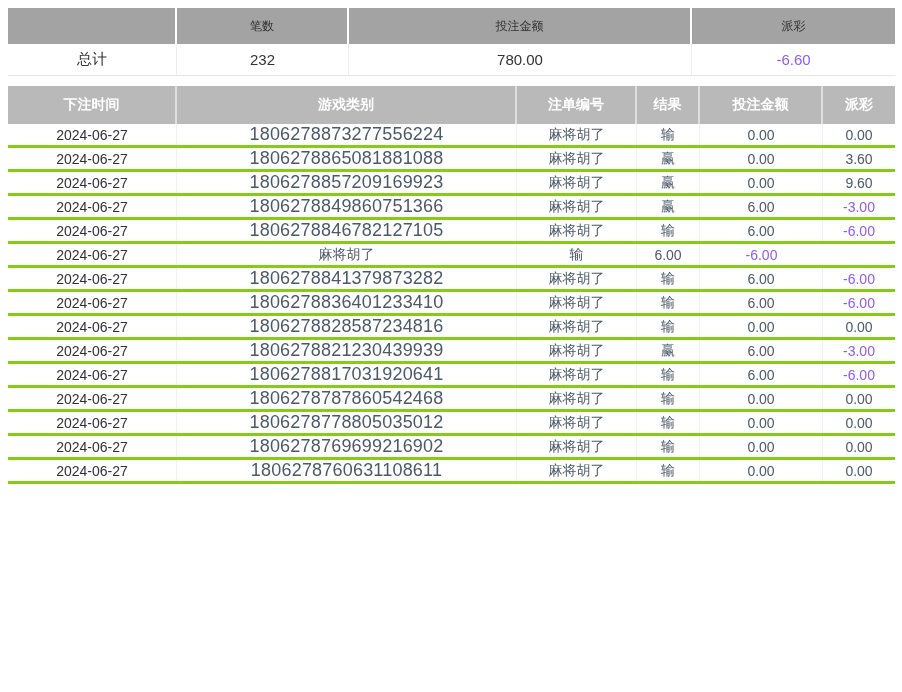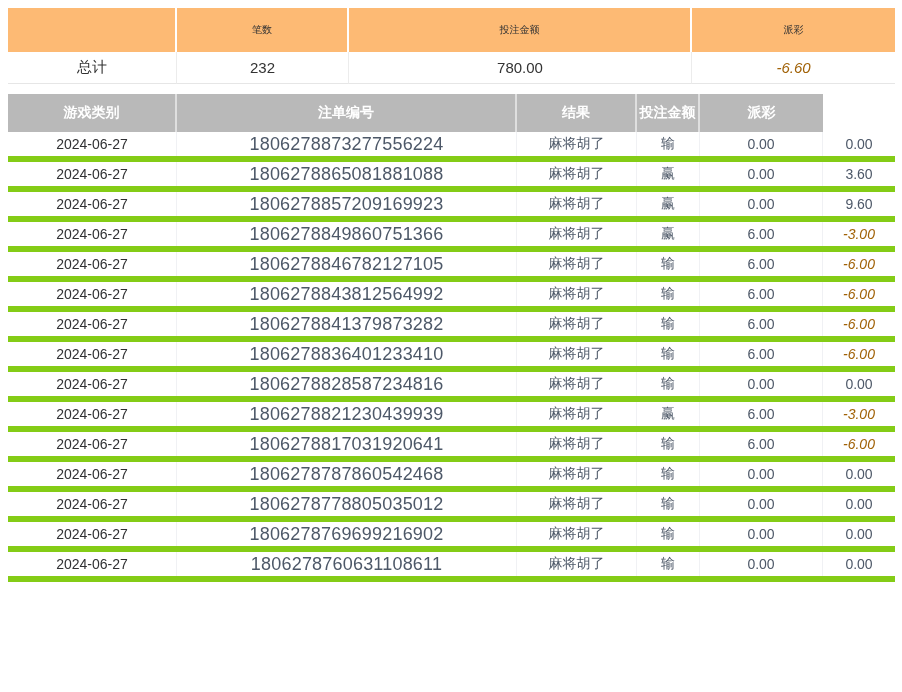--- a/index.html
+++ b/index.html
@@ -15,26 +15,26 @@
     padding: 8px 7px 0 8px;
     width: 887px;
   }
 
   
   .summary-grid {
     display: grid;
     grid-template-columns: 169px 172px 343px 203px;
   }
   .sum-head-cell {
-    height: 44px;
-    background: #fdba74;
-    display: flex;
-    align-items: center;
-    justify-content: center;
-    font-size: 10px;
+    height: 36px;
+    background: #a3a3a3;
+    display: flex;
+    align-items: center;
+    justify-content: center;
+    font-size: 12px;
     color: #333333;
     border-right: 2px solid #ffffff;
     box-sizing: border-box;
   }
   .sum-head-cell:last-child { border-right: none; }
   .sum-body-cell {
     height: 32px;
     background: #ffffff;
     display: flex;
     align-items: center;
@@ -64,39 +64,39 @@
     align-items: center;
     justify-content: center;
     border-right: 2px solid rgba(255,255,255,0.55);
     box-sizing: border-box;
   }
   .bet-head-cell:last-child { border-right: none; }
 
   .bet-row {
     display: grid;
     grid-template-columns: 169px 340px 120px 63px 123px 72px;
-    height: 30px;
-    border-bottom: 6px solid #84cc16;
+    height: 24px;
+    border-bottom: 3px solid #84cc16;
     box-sizing: border-box;
   }
   .bet-cell {
     display: flex;
     align-items: center;
     justify-content: center;
     font-size: 14px;
     color: #4d5868;
     border-right: 1px solid #f0f1f4;
     box-sizing: border-box;
     overflow: hidden;
     white-space: nowrap;
   }
   .bet-cell:last-child { border-right: none; }
   .cell-time  { color: #303133; font-size: 14px; }
   .cell-order { color: #4d5868; font-size: 18px; letter-spacing: 0.2px; }
-  .neg { color: #a16207; font-style: italic; }
+  .neg { color: #8b5cf6; }
 </style>
 </head>
 <body>
 
 <div class="wrap">
 
   <div>
     <div class="summary-grid">
       <div class="sum-head-cell"></div>
       <div class="sum-head-cell">笔数</div>
@@ -108,20 +108,21 @@
       <div class="sum-body-cell">232</div>
       <div class="sum-body-cell">780.00</div>
       <div class="sum-body-cell neg">-6.60</div>
     </div>
   </div>
 
   <div class="gap"></div>
 
   <div>
     <div class="bet-grid-header">
+      <div class="bet-head-cell">下注时间</div>
       <div class="bet-head-cell">游戏类别</div>
       <div class="bet-head-cell">注单编号</div>
       <div class="bet-head-cell">结果</div>
       <div class="bet-head-cell">投注金额</div>
       <div class="bet-head-cell">派彩</div>
     </div>
     <div id="rows-container">
   <div class="bet-row">
     <div class="bet-cell cell-time">2024-06-27</div>
     <div class="bet-cell cell-order">1806278873277556224</div>
@@ -162,21 +163,20 @@
     <div class="bet-cell cell-time">2024-06-27</div>
     <div class="bet-cell cell-order">1806278846782127105</div>
     <div class="bet-cell">麻将胡了</div>
     <div class="bet-cell">输</div>
     <div class="bet-cell">6.00</div>
     <div class="bet-cell neg">-6.00</div>
   </div>
 
   <div class="bet-row">
     <div class="bet-cell cell-time">2024-06-27</div>
-    <div class="bet-cell cell-order">1806278843812564992</div>
     <div class="bet-cell">麻将胡了</div>
     <div class="bet-cell">输</div>
     <div class="bet-cell">6.00</div>
     <div class="bet-cell neg">-6.00</div>
   </div>
 
   <div class="bet-row">
     <div class="bet-cell cell-time">2024-06-27</div>
     <div class="bet-cell cell-order">1806278841379873282</div>
     <div class="bet-cell">麻将胡了</div>

